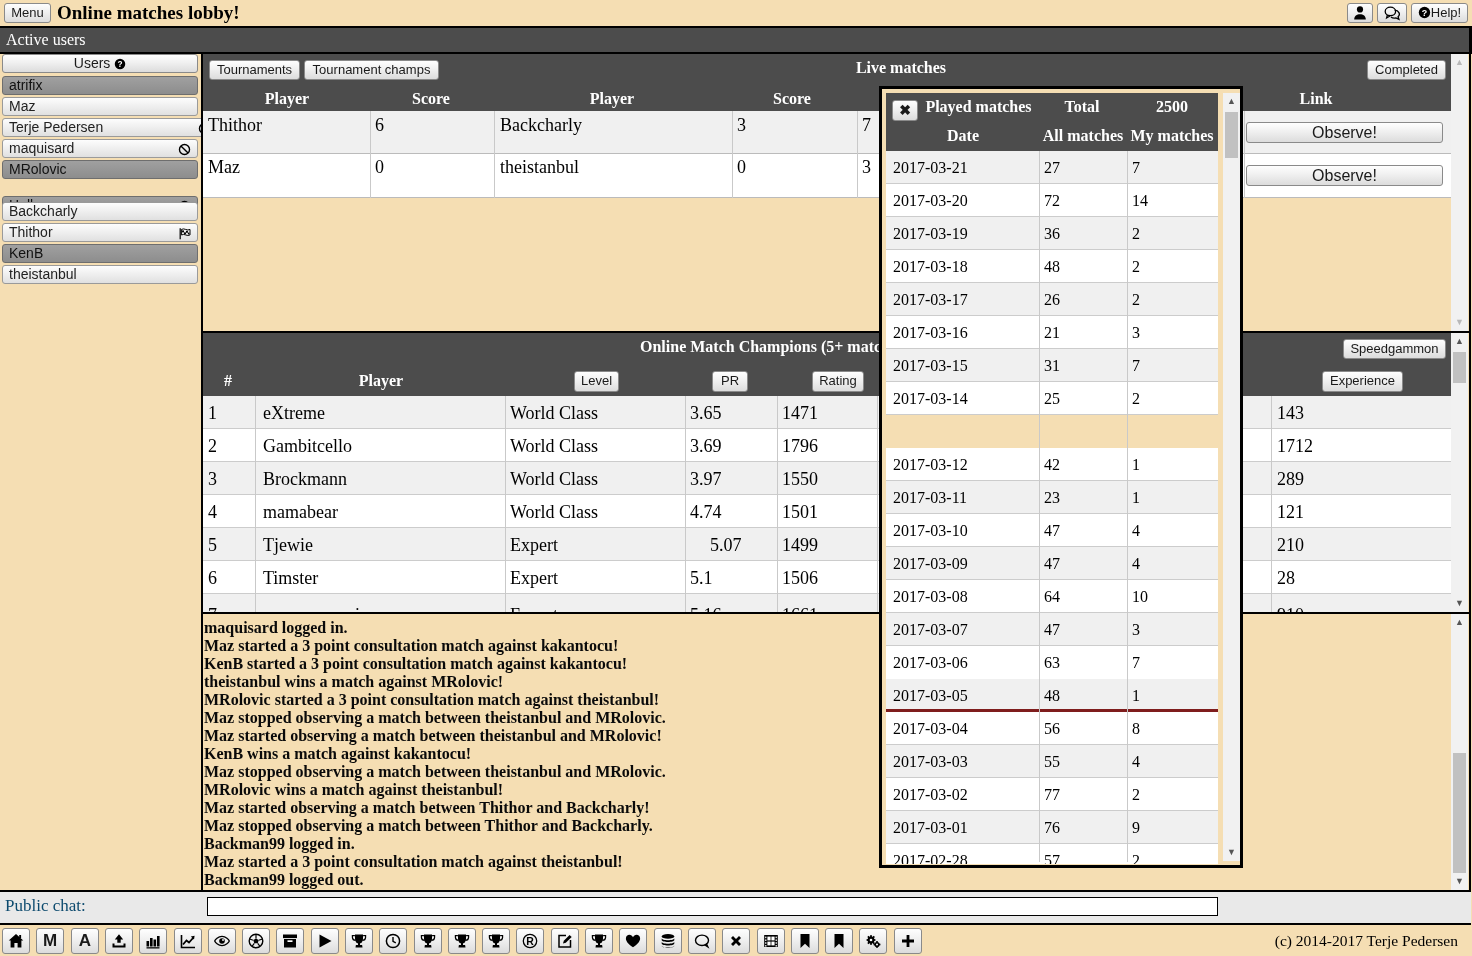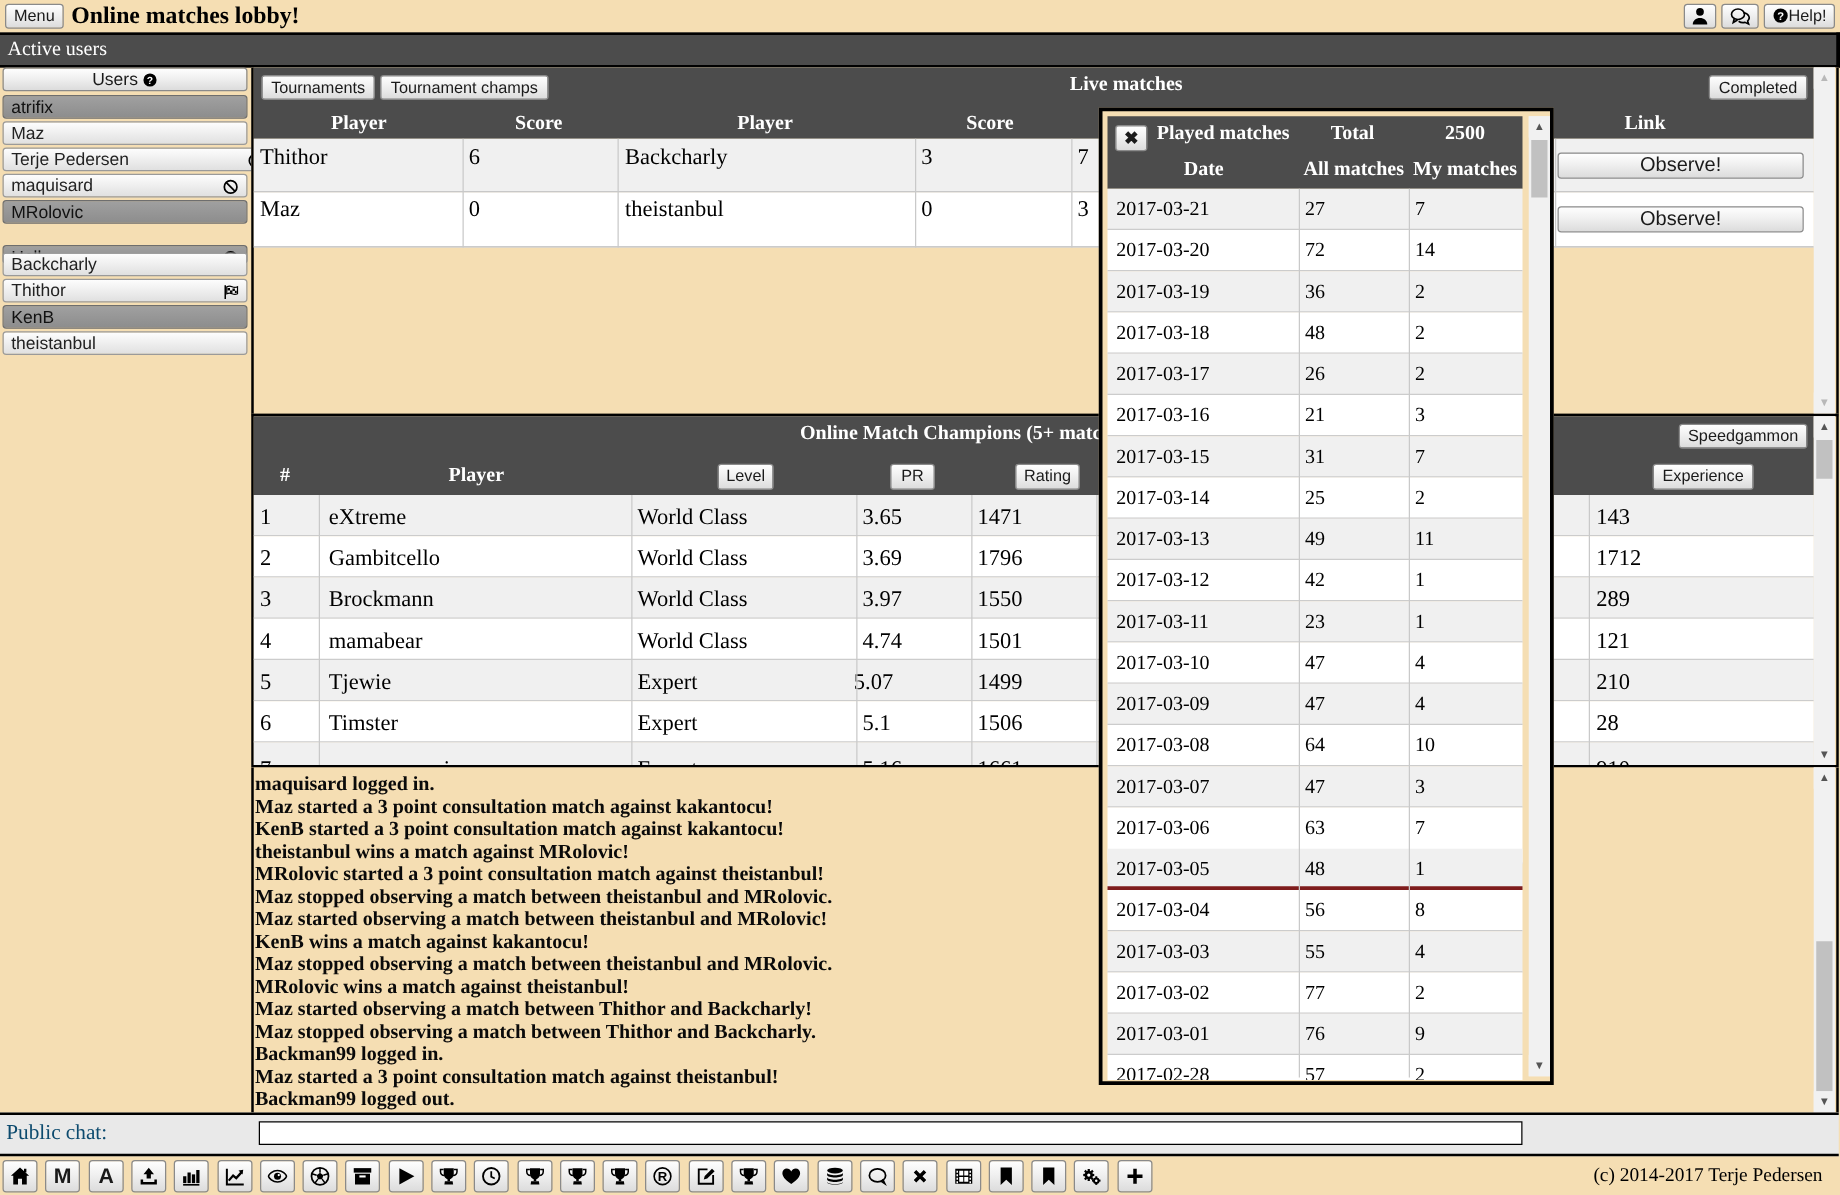--- a/index.html
+++ b/index.html
@@ -150,21 +150,21 @@
 <div class="cell" style="left:208px;top:502px;">4</div>
 <div class="cell" style="left:263px;top:502px;">mamabear</div>
 <div class="cell" style="left:510px;top:502px;">World Class</div>
 <div class="cell" style="left:690px;top:502px;">4.74</div>
 <div class="cell" style="left:782px;top:502px;">1501</div>
 <div class="cell" style="left:1277px;top:502px;">121</div>
 <div class="ab" style="left:203px;top:528px;width:1248px;height:33px;background:#f0f0f0;border-bottom:1px solid #ccc;"></div>
 <div class="cell" style="left:208px;top:535px;">5</div>
 <div class="cell" style="left:263px;top:535px;">Tjewie</div>
 <div class="cell" style="left:510px;top:535px;">Expert</div>
-<div class="cell" style="left:683px;top:535px;">5.07</div>
+<div class="cell" style="left:710px;top:535px;">5.07</div>
 <div class="cell" style="left:782px;top:535px;">1499</div>
 <div class="cell" style="left:1277px;top:535px;">210</div>
 <div class="ab" style="left:203px;top:561px;width:1248px;height:33px;background:#fff;border-bottom:1px solid #ccc;"></div>
 <div class="cell" style="left:208px;top:568px;">6</div>
 <div class="cell" style="left:263px;top:568px;">Timster</div>
 <div class="cell" style="left:510px;top:568px;">Expert</div>
 <div class="cell" style="left:690px;top:568px;">5.1</div>
 <div class="cell" style="left:782px;top:568px;">1506</div>
 <div class="cell" style="left:1277px;top:568px;">28</div>
 <div class="ab" style="left:203px;top:594px;width:1248px;height:18px;background:#f0f0f0;"></div>
@@ -431,25 +431,20 @@
 <div class="ab" style="left:886px;top:349px;width:332px;height:33px;background:#f0f0f0;border-bottom:1px solid #ccc;overflow:hidden;">
       <div class="pcell" style="left:7px;top:8px;">2017-03-15</div>
       <div class="pcell" style="left:158px;top:8px;">31</div>
       <div class="pcell" style="left:246px;top:8px;">7</div>
     </div>
 <div class="ab" style="left:886px;top:382px;width:332px;height:33px;background:#fff;border-bottom:1px solid #ccc;overflow:hidden;">
       <div class="pcell" style="left:7px;top:8px;">2017-03-14</div>
       <div class="pcell" style="left:158px;top:8px;">25</div>
       <div class="pcell" style="left:246px;top:8px;">2</div>
     </div>
-<div class="ab" style="left:886px;top:415px;width:332px;height:33px;background:#f0f0f0;border-bottom:1px solid #ccc;overflow:hidden;">
-      <div class="pcell" style="left:7px;top:8px;">2017-03-13</div>
-      <div class="pcell" style="left:158px;top:8px;">49</div>
-      <div class="pcell" style="left:246px;top:8px;">11</div>
-    </div>
 <div class="ab" style="left:886px;top:448px;width:332px;height:33px;background:#fff;border-bottom:1px solid #ccc;overflow:hidden;">
       <div class="pcell" style="left:7px;top:8px;">2017-03-12</div>
       <div class="pcell" style="left:158px;top:8px;">42</div>
       <div class="pcell" style="left:246px;top:8px;">1</div>
     </div>
 <div class="ab" style="left:886px;top:481px;width:332px;height:33px;background:#f0f0f0;border-bottom:1px solid #ccc;overflow:hidden;">
       <div class="pcell" style="left:7px;top:8px;">2017-03-11</div>
       <div class="pcell" style="left:158px;top:8px;">23</div>
       <div class="pcell" style="left:246px;top:8px;">1</div>
     </div>

